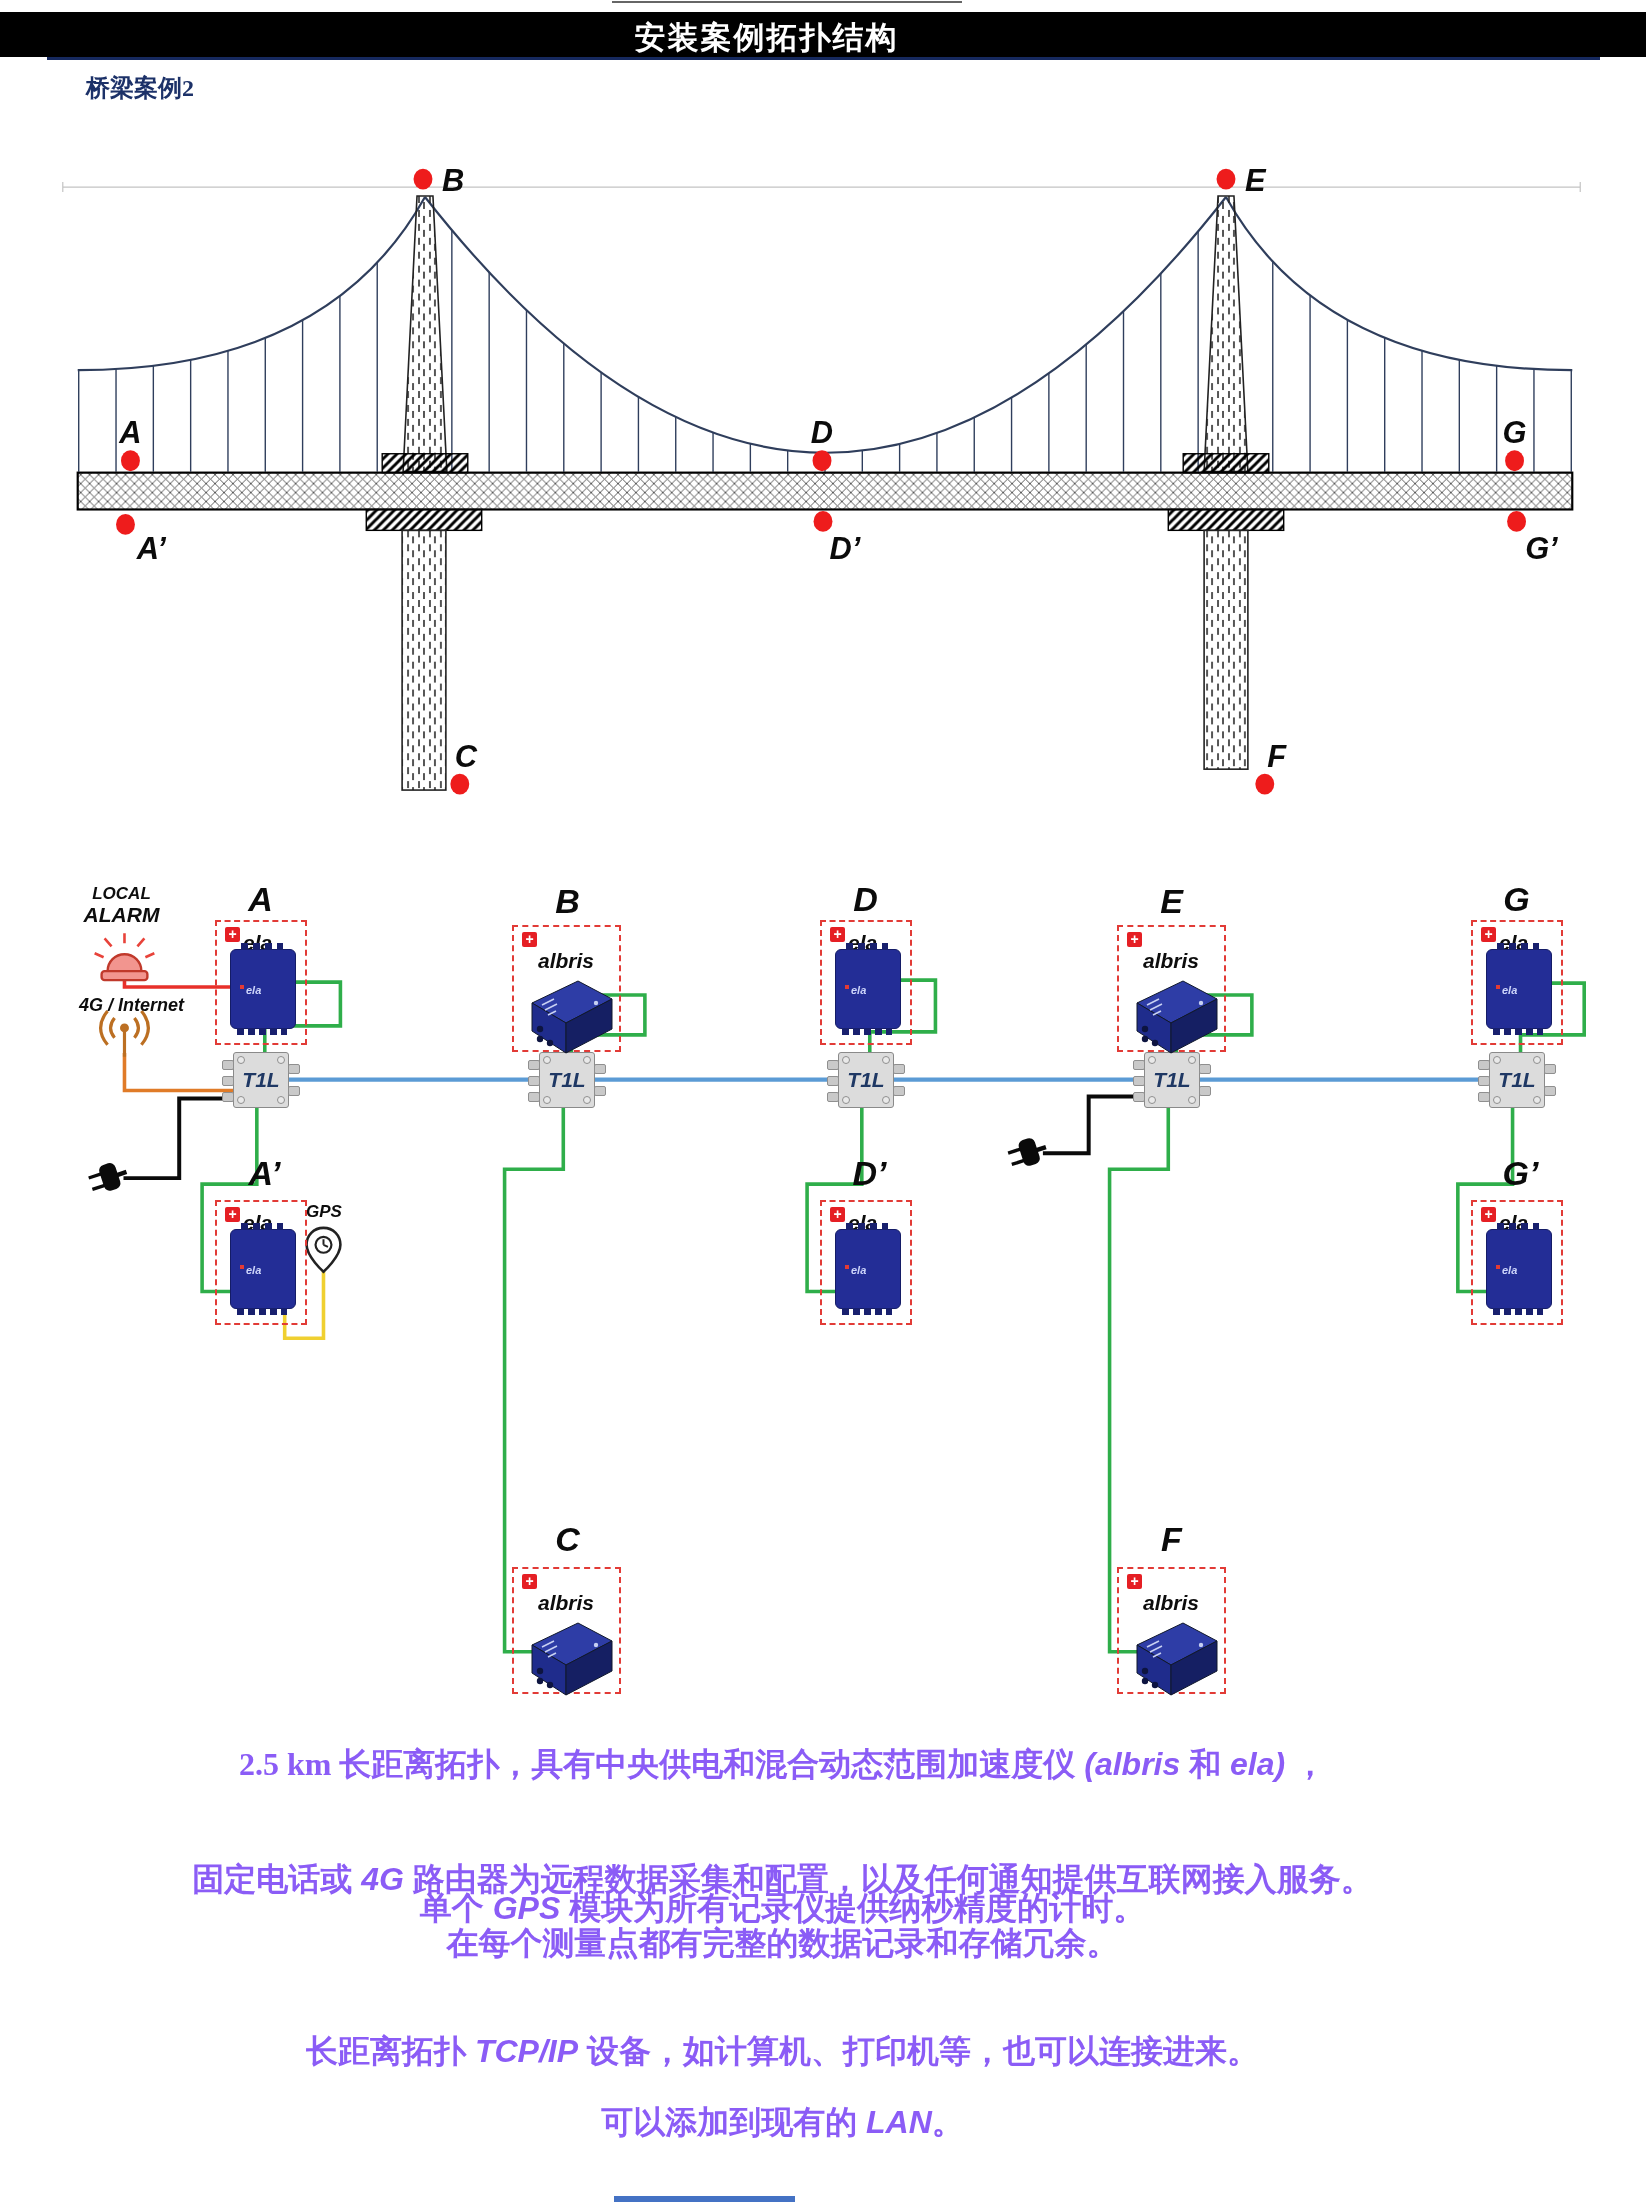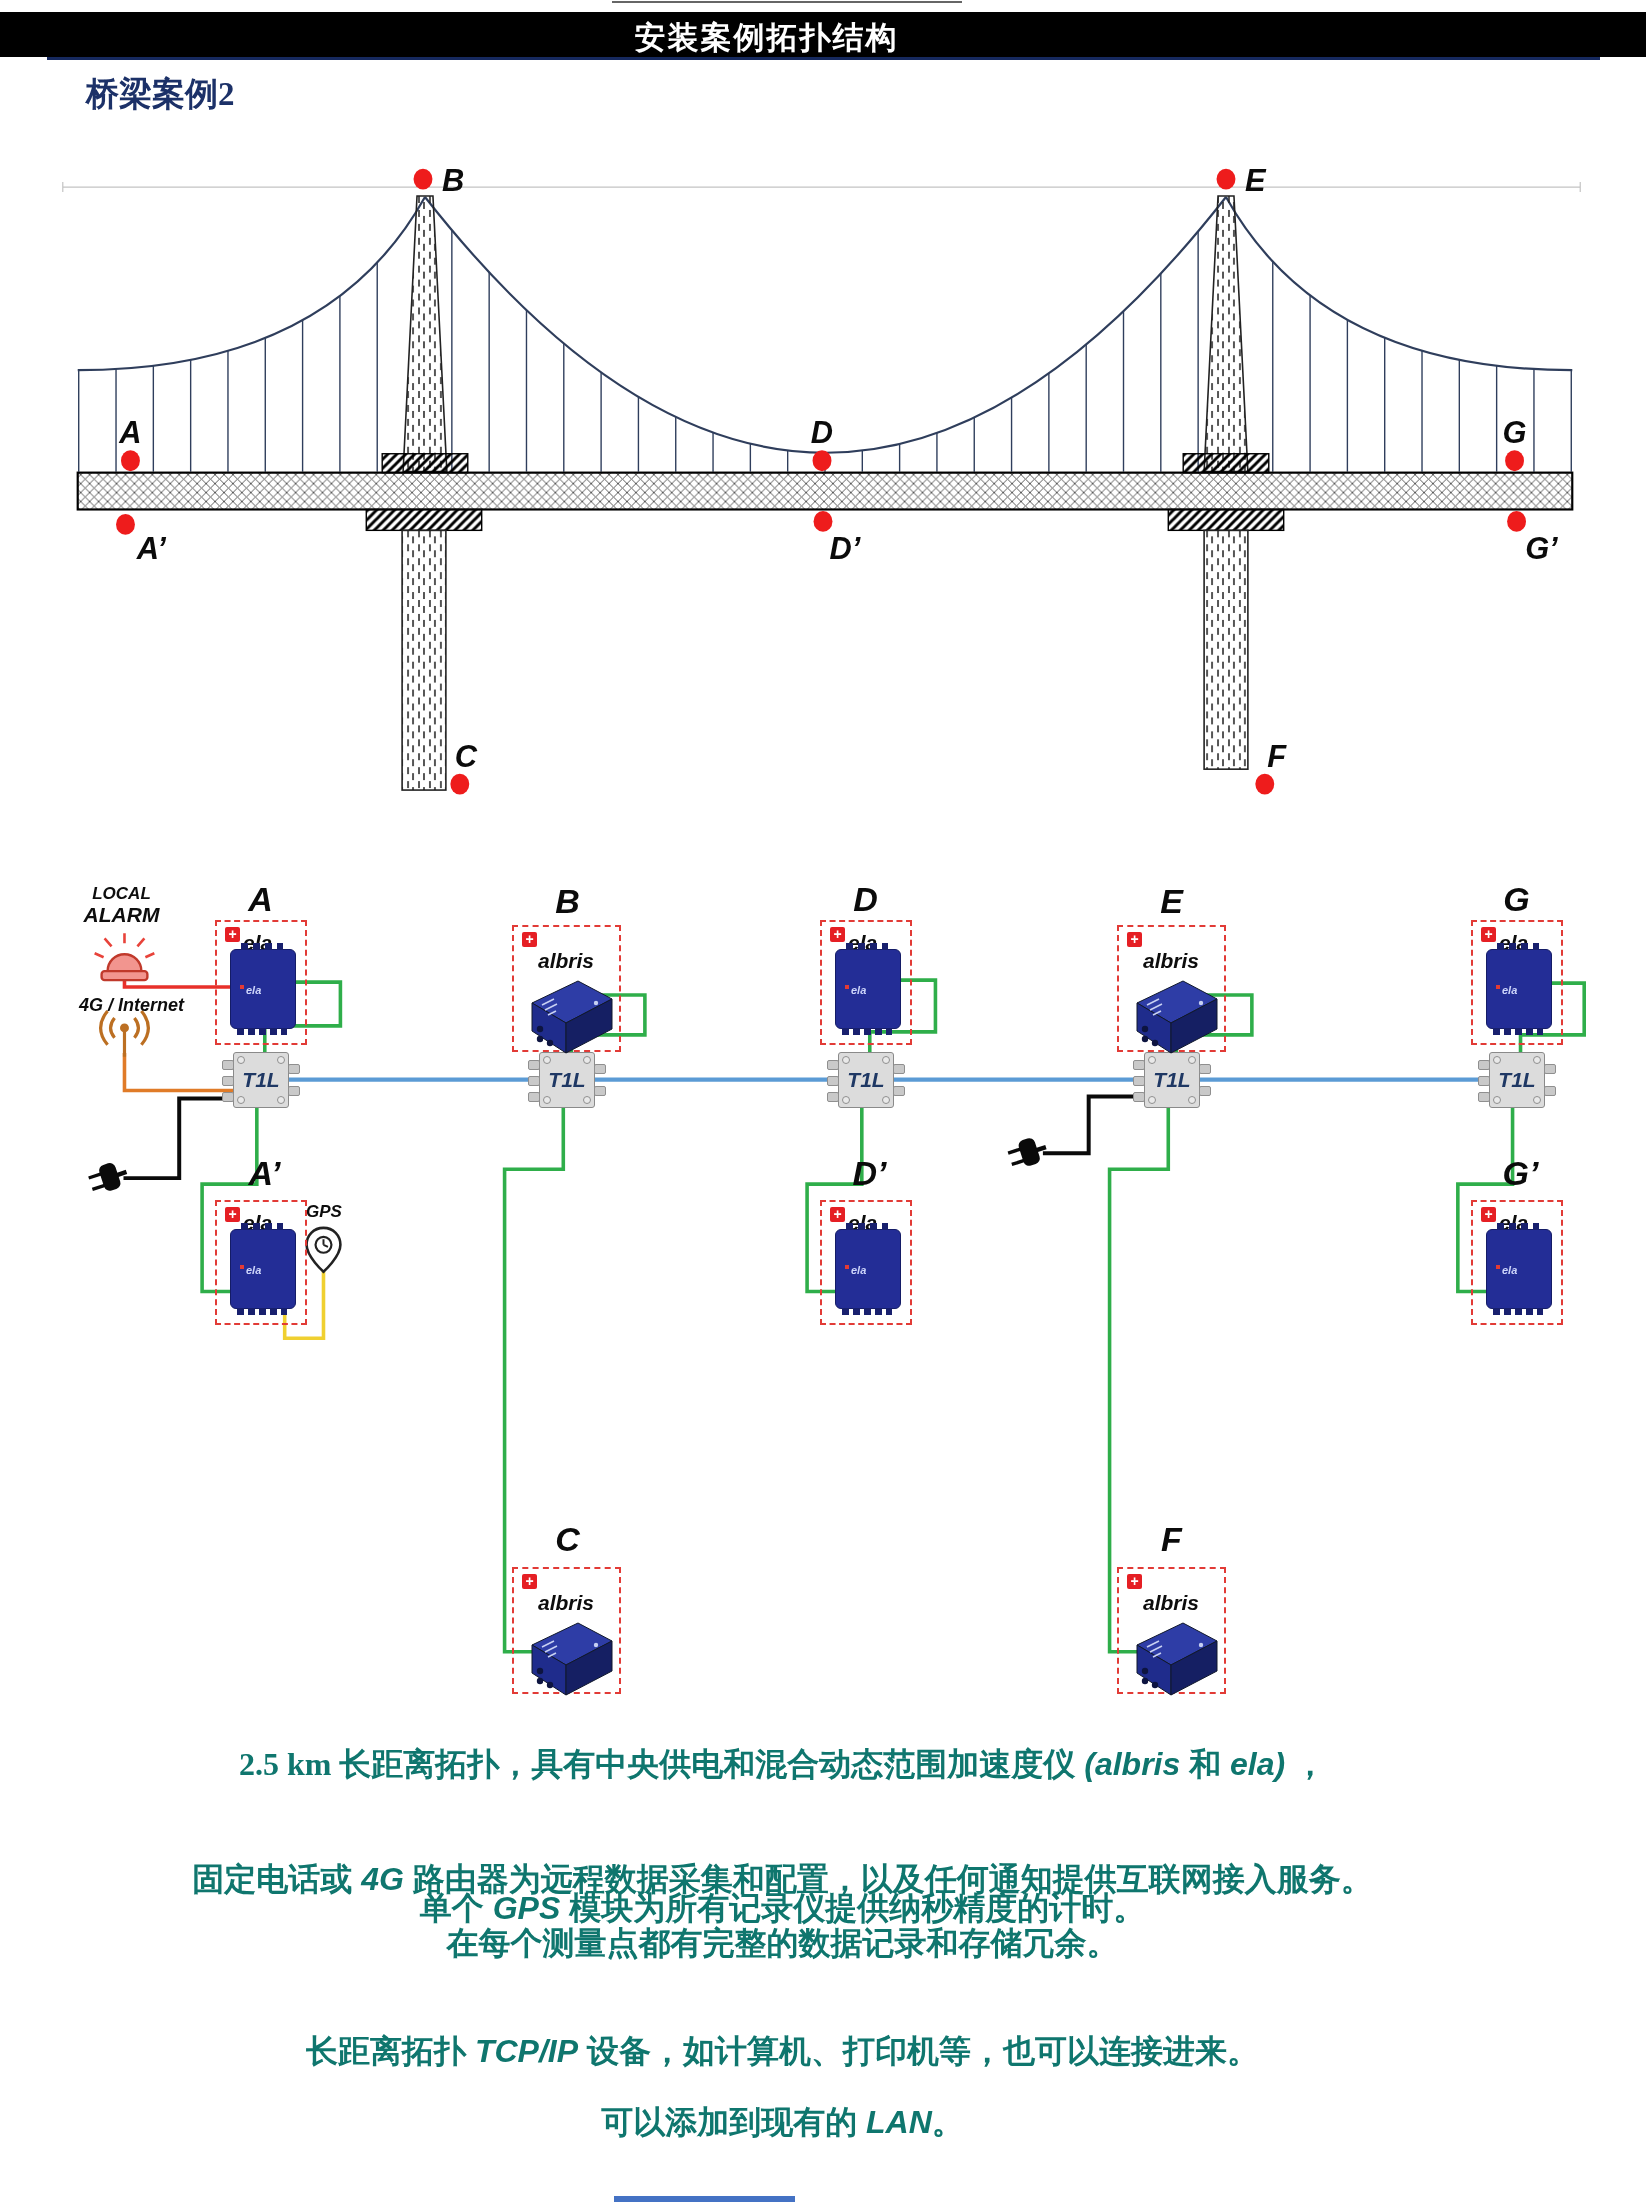--- a/index.html
+++ b/index.html
@@ -5,21 +5,21 @@
   html,body{margin:0;padding:0;background:#fff;}
   .page{position:relative;width:1647px;height:2207px;background:#fff;overflow:hidden;
         font-family:"Liberation Sans",sans-serif;color:#111;}
   
   .top-artifact{position:absolute;left:612px;top:1px;width:350px;height:2px;background:#666;}
   .title-bar{position:absolute;left:0;top:12px;width:1647px;height:45px;background:#000000;}
   .title-bar .title-text{position:absolute;top:5px;left:0;width:100%;text-align:center;
         transform:translateX(-57px);color:#ffffff;font-size:31px;font-weight:700;letter-spacing:2px;}
   .title-rule{position:absolute;left:47px;top:57px;width:1553px;height:3px;background:#16295e;}
   .subtitle{position:absolute;left:86px;top:72px;font-family:"Liberation Serif",serif;
-        font-size:33px;font-weight:700;color:#1c3168;}
+        font-size:24px;font-weight:700;color:#1c3168;}
   
   svg.gfx{position:absolute;left:0;top:0;}
   .cable{fill:none;stroke:#2f3e5c;stroke-width:2.2px;}
   .hanger{stroke:#2f3e5c;stroke-width:1.4px;}
   .faint{stroke:#c3c3c3;stroke-width:1.2px;}
   .tower{fill:url(#vd);stroke:#222;stroke-width:1.6px;}
   .pad{fill:url(#dg);stroke:#000;stroke-width:1.4px;}
   .deck{fill:url(#xh);stroke:#000;stroke-width:2.2px;}
   .pier{fill:url(#vd);stroke:#222;stroke-width:1.6px;}
   .pdot{fill:#ee1c1c;}
@@ -57,21 +57,21 @@
             background:repeating-linear-gradient(90deg,#18206e 0 7px,transparent 7px 11px);}
   .body-txt{position:absolute;left:9px;top:34px;font-size:11px;font-style:italic;font-weight:700;color:#ccd4fa;}
   .body-txt::before{content:"";display:inline-block;width:4px;height:4px;background:#e33b35;
             margin-right:2px;vertical-align:super;}
   .albris-img{position:absolute;left:4px;top:40px;}
   .dev-label{position:absolute;width:139px;text-align:center;font-size:34px;font-weight:700;
              font-style:italic;color:#0b0b0b;}
   .icon-label{position:absolute;text-align:center;font-weight:700;font-style:italic;color:#0d0d0d;}
   
   .captions{position:absolute;left:46px;top:0;width:1473px;}
-  .cap-line{position:absolute;left:0;width:100%;text-align:center;font-size:32px;font-weight:600;color:#0f766e;}
+  .cap-line{position:absolute;left:0;width:100%;text-align:center;font-size:32px;font-weight:600;color:#8b5cf6;}
   .cap-line .lat{font-style:italic;font-weight:700;}
   .cap-line .serif{font-family:"Liberation Serif",serif;font-weight:700;}
   .footer-bar{position:absolute;left:614px;top:2196px;width:181px;height:6px;background:#4472c4;}
 </style>
 </head>
 <body>
 
 <div class="page">
 
   <div class="top-artifact"></div>

